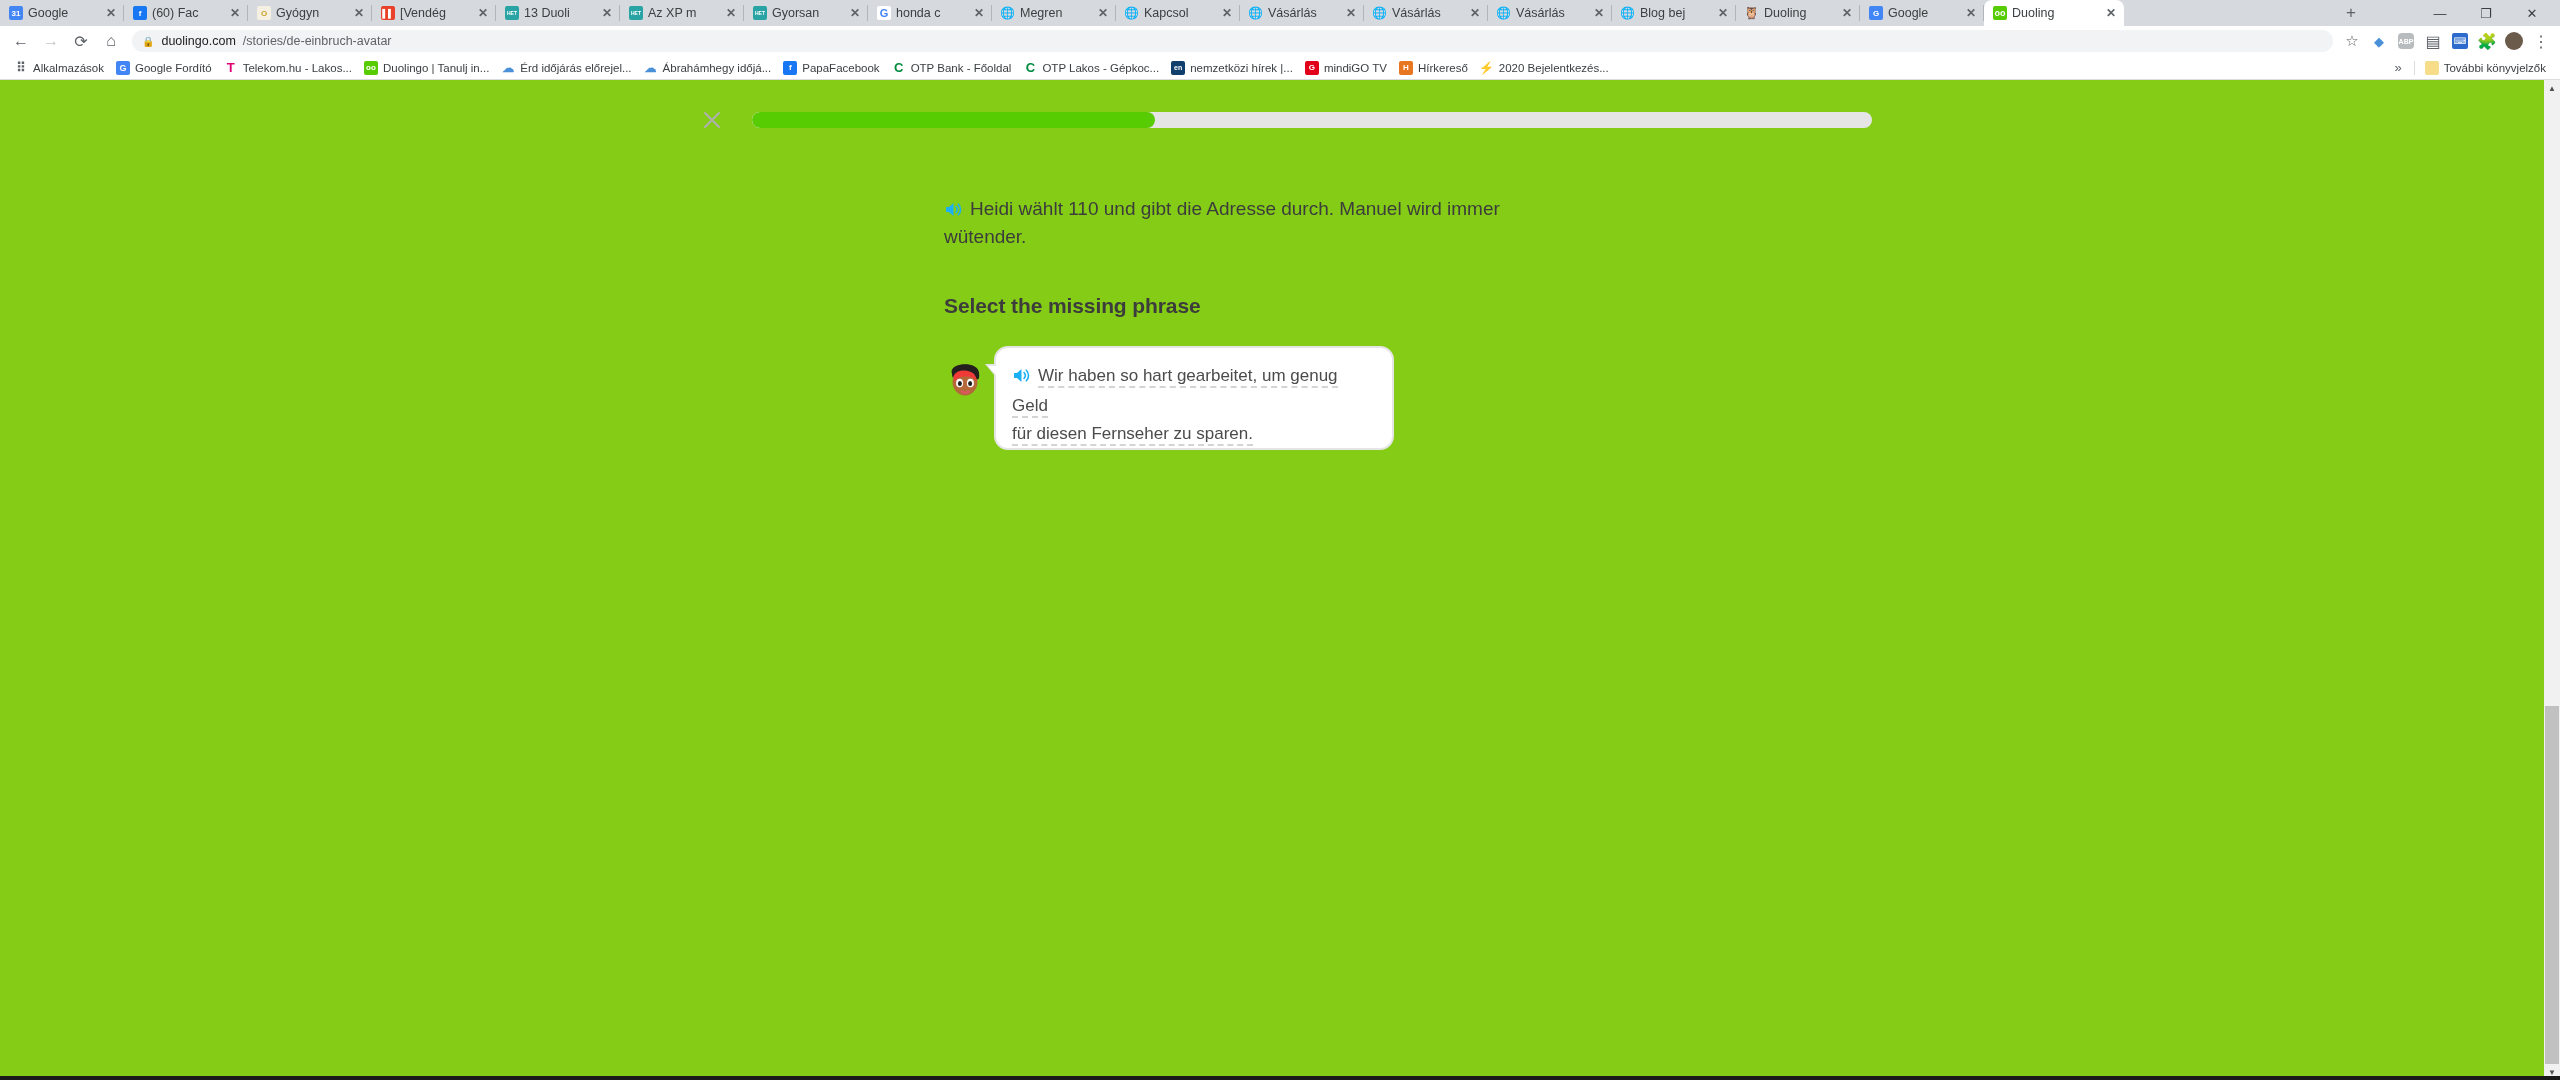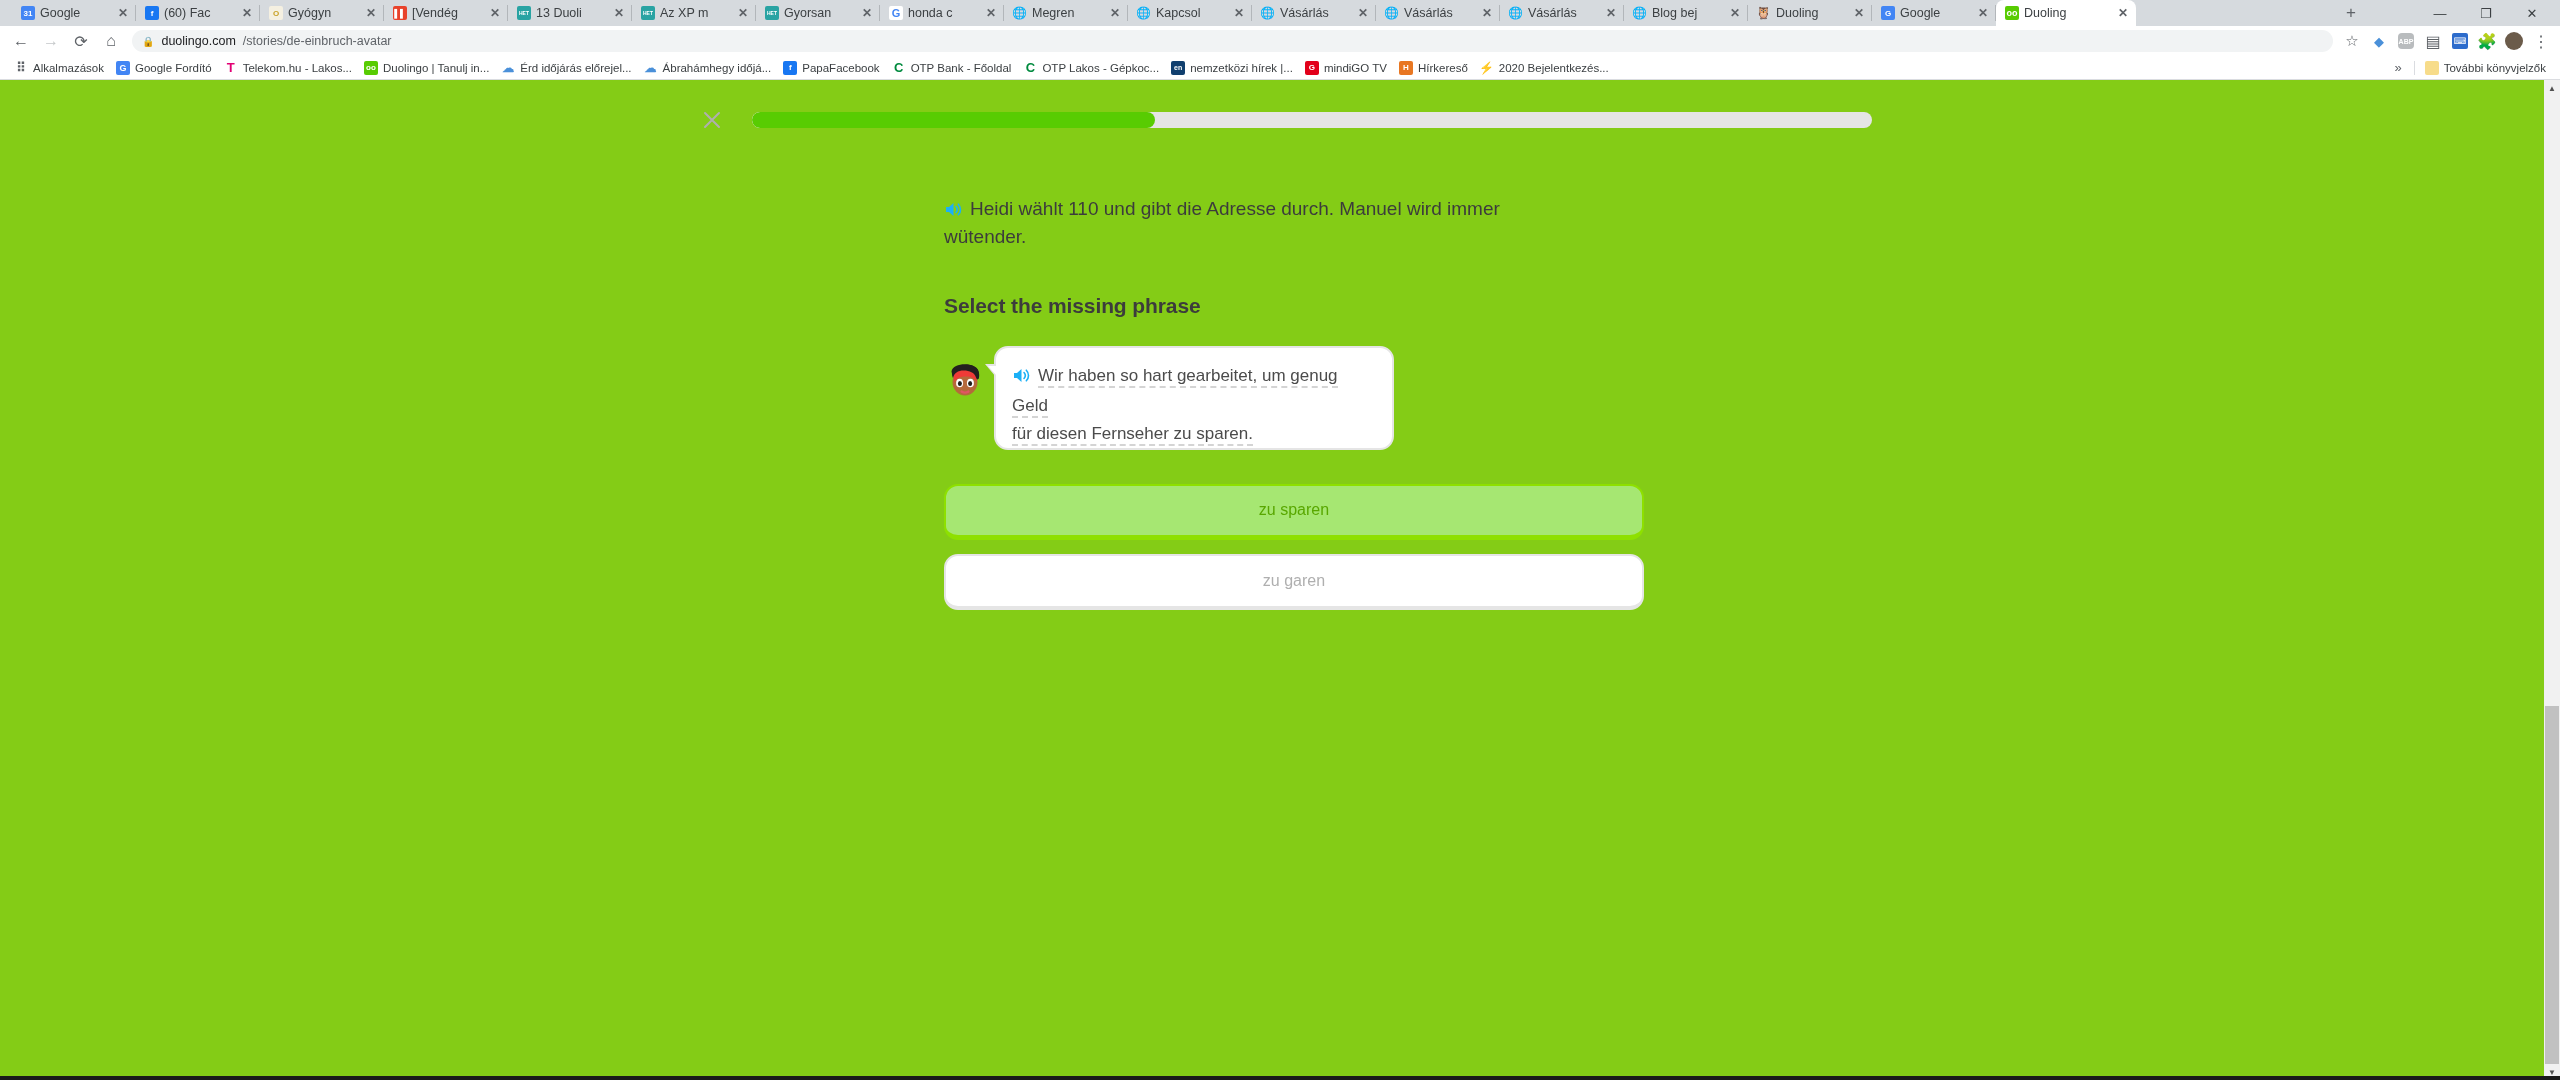--- a/index.html
+++ b/index.html
@@ -11,21 +11,21 @@
   }
 
   
   .browser { width: 2560px; height: 1080px; display: flex; flex-direction: column; }
 
   .tabstrip {
     height: 26px;
     background: #d6dade;
     display: flex;
     align-items: flex-end;
-    padding-left: 12px;
+    padding-left: 0;
     position: relative;
     flex: 0 0 26px;
   }
   .tab {
     height: 26px;
     display: flex;
     align-items: center;
     gap: 5px;
     padding: 0 6px 0 9px;
     font-size: 12px;
@@ -586,24 +586,20 @@
                   <path d="M14.3 3.2 a7.5 7.5 0 0 1 0 10.6" stroke="#1cb0f6" stroke-width="1.6" fill="none" stroke-linecap="round"></path>
                 </svg>
               </span><span class="blank-ul">Wir haben so hart gearbeitet, um genug Geld</span>
             </div>
             <div class="bubble-text">
               <span class="blank-ul">für diesen Fernseher zu sparen.</span>
             </div>
           </div>
         </div>
 
-        <div class="choices" id="choices-container">
-            <div class="choice selected">zu sparen</div>
-            <div class="choice plain">zu garen</div>
-          </div>
 
       </div>
 
 
     </div>
 
     <div class="scrollbar">
       <div class="sb-arrow">▲</div>
       <div class="sb-track">
         <div class="sb-thumb"></div>

